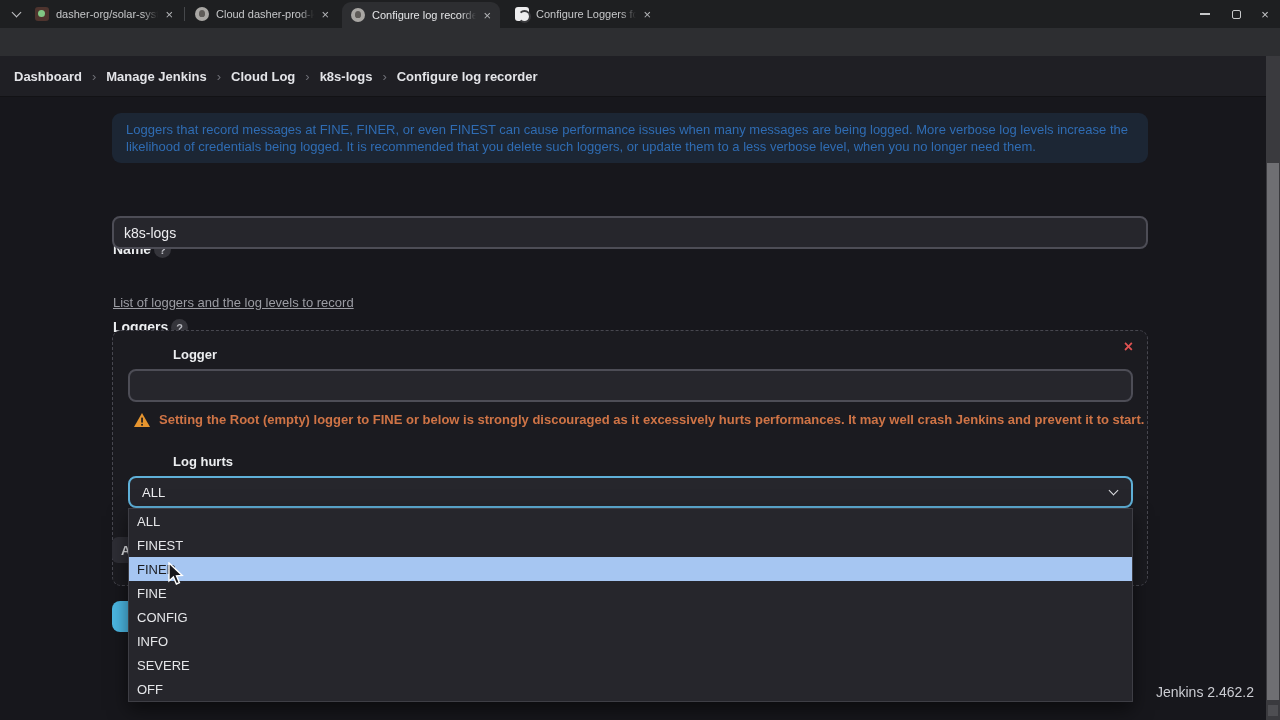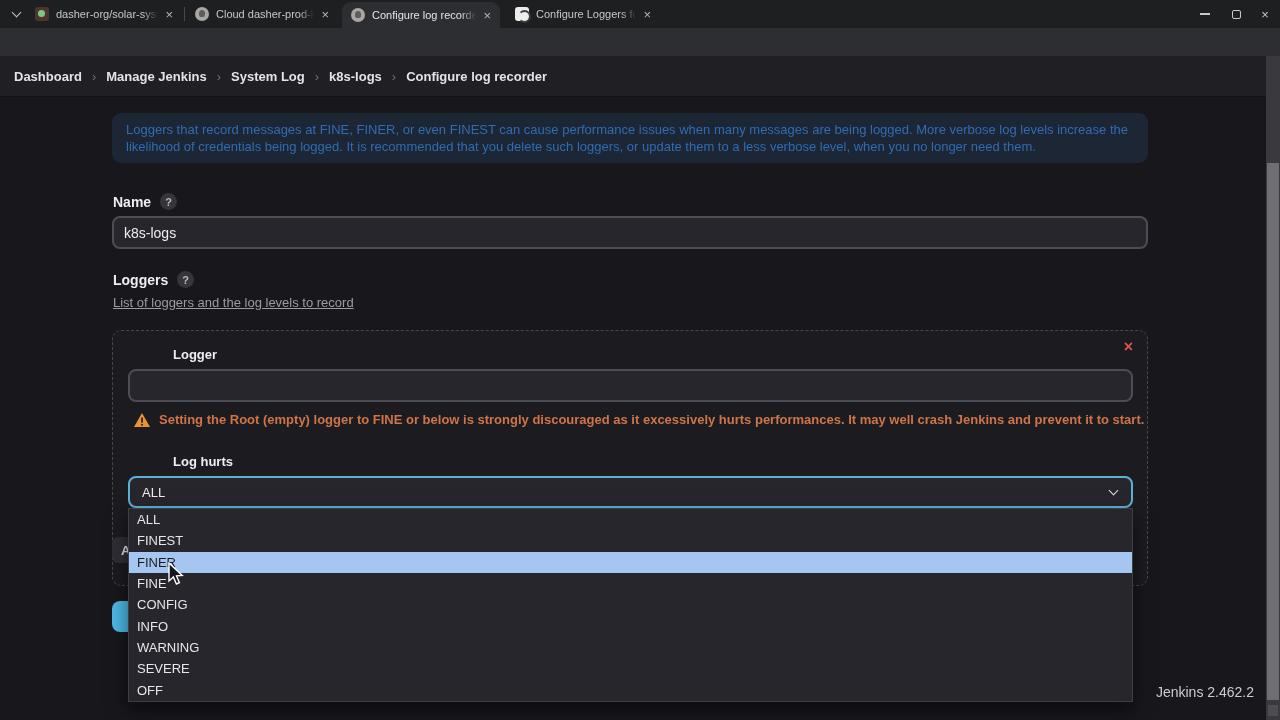--- a/index.html
+++ b/index.html
@@ -54,21 +54,21 @@
   .menu-dots { position: absolute; left: 1262px; top: 33px; width: 4px; height: 16px; display: flex; flex-direction: column; justify-content: space-between; align-items: center; }
   .menu-dots i { width: 3px; height: 3px; border-radius: 50%; background: #c3c4c6; }
 
   
   .crumbbar { position: absolute; top: 56px; left: 0; width: 1280px; height: 41px; background: #1f1f24; border-bottom: 1px solid #121215; display: flex; align-items: center; padding-left: 14px; gap: 10px; font-size: 13px; }
   .crumb { color: #e3e4e8; font-weight: 600; white-space: nowrap; }
   .crumb-sep { color: #6f7077; font-size: 13px; }
 
   
   .notice { position: absolute; left: 112px; top: 113px; width: 1036px; background: #1c2634; border-radius: 9px; padding: 8px 14px; font-size: 13px; line-height: 17px; color: #2f6cb3; }
-  .field-label { position: absolute; display: flex; align-items: center; gap: 9px; font-size: 14px; font-weight: 700; color: #eceef0; }
+  .field-label { position: absolute; display: flex; align-items: flex-start; gap: 3px; font-size: 14px; font-weight: 700; color: #eceef0; margin-top: 48px; }
   .help-badge { width: 17px; height: 17px; border-radius: 50%; background: #35353b; color: #b9bac0; font-size: 11px; font-weight: 700; display: flex; align-items: center; justify-content: center; }
   .desc { position: absolute; left: 113px; top: 295px; font-size: 13px; color: #9b9ca3; text-decoration: underline; }
   .text-input { position: absolute; background: #26262c; border: 2px solid #4d4d56; border-radius: 8px; color: #ededf0; font-size: 14px; padding: 0 10px; font-family: inherit; outline: none; }
 
   .card { position: absolute; left: 112px; top: 330px; width: 1036px; height: 256px; background: #1b1b20; border: 1px dashed #47474f; border-radius: 9px; }
   .card-label { position: absolute; left: 16px; font-size: 13px; font-weight: 700; color: #eceef0; margin-left: 44px; }
   .delete-x { position: absolute; right: 14px; top: 8px; color: #e05252; font-size: 16px; font-weight: 700; line-height: 16px; }
   .warn-row { position: absolute; left: 21px; top: 81px; display: flex; align-items: center; gap: 9px; }
   .warn-text { font-size: 13px; font-weight: 600; color: #cf7446; }
   .select { position: absolute; left: 15px; top: 145px; width: 1005px; height: 32px; background: #26262c; border: 2px solid #5fb0d8; border-radius: 8px; display: flex; align-items: center; padding: 0 14px 0 12px; font-size: 13px; color: #ededf0; }
@@ -161,21 +161,21 @@
       <i></i>
       <i></i>
     </div>
 </div>
 
 <div class="crumbbar">
   <span class="crumb">Dashboard</span>
   <span class="crumb-sep">›</span>
   <span class="crumb">Manage Jenkins</span>
   <span class="crumb-sep">›</span>
-  <span class="crumb">System Log</span>
+  <span class="crumb">Cloud Log</span>
   <span class="crumb-sep">›</span>
   <span class="crumb">k8s-logs</span>
   <span class="crumb-sep">›</span>
   <span class="crumb">Configure log recorder</span>
 </div>
 
 <div class="notice">Loggers that record messages at FINE, FINER, or even FINEST can cause performance issues when many messages are being logged. More verbose log levels increase the likelihood of credentials being logged. It is recommended that you delete such loggers, or update them to a less verbose level, when you no longer need them.</div>
 
 <div class="field-label" style="left:113px;top:193px;">
   <span>Name</span>
@@ -213,21 +213,20 @@
   </div>
 <div class="save-frag"></div>
 
 <div class="dropdown">
   <div class="option">ALL</div>
   <div class="option">FINEST</div>
   <div class="option highlighted">FINER</div>
   <div class="option">FINE</div>
   <div class="option">CONFIG</div>
   <div class="option">INFO</div>
-  <div class="option">WARNING</div>
   <div class="option">SEVERE</div>
   <div class="option">OFF</div>
 </div>
 
 <svg class="cursor" width="17" height="24" viewBox="0 0 17 24">
   <path d="M1 1 L1 19 L5.4 15 L8.4 22 L11.4 20.7 L8.5 13.9 L14.2 13.5 Z" fill="#17171c" stroke="#ffffff" stroke-width="1.4"></path>
 </svg>
 
 <div class="footer-version">Jenkins 2.462.2</div>
 

